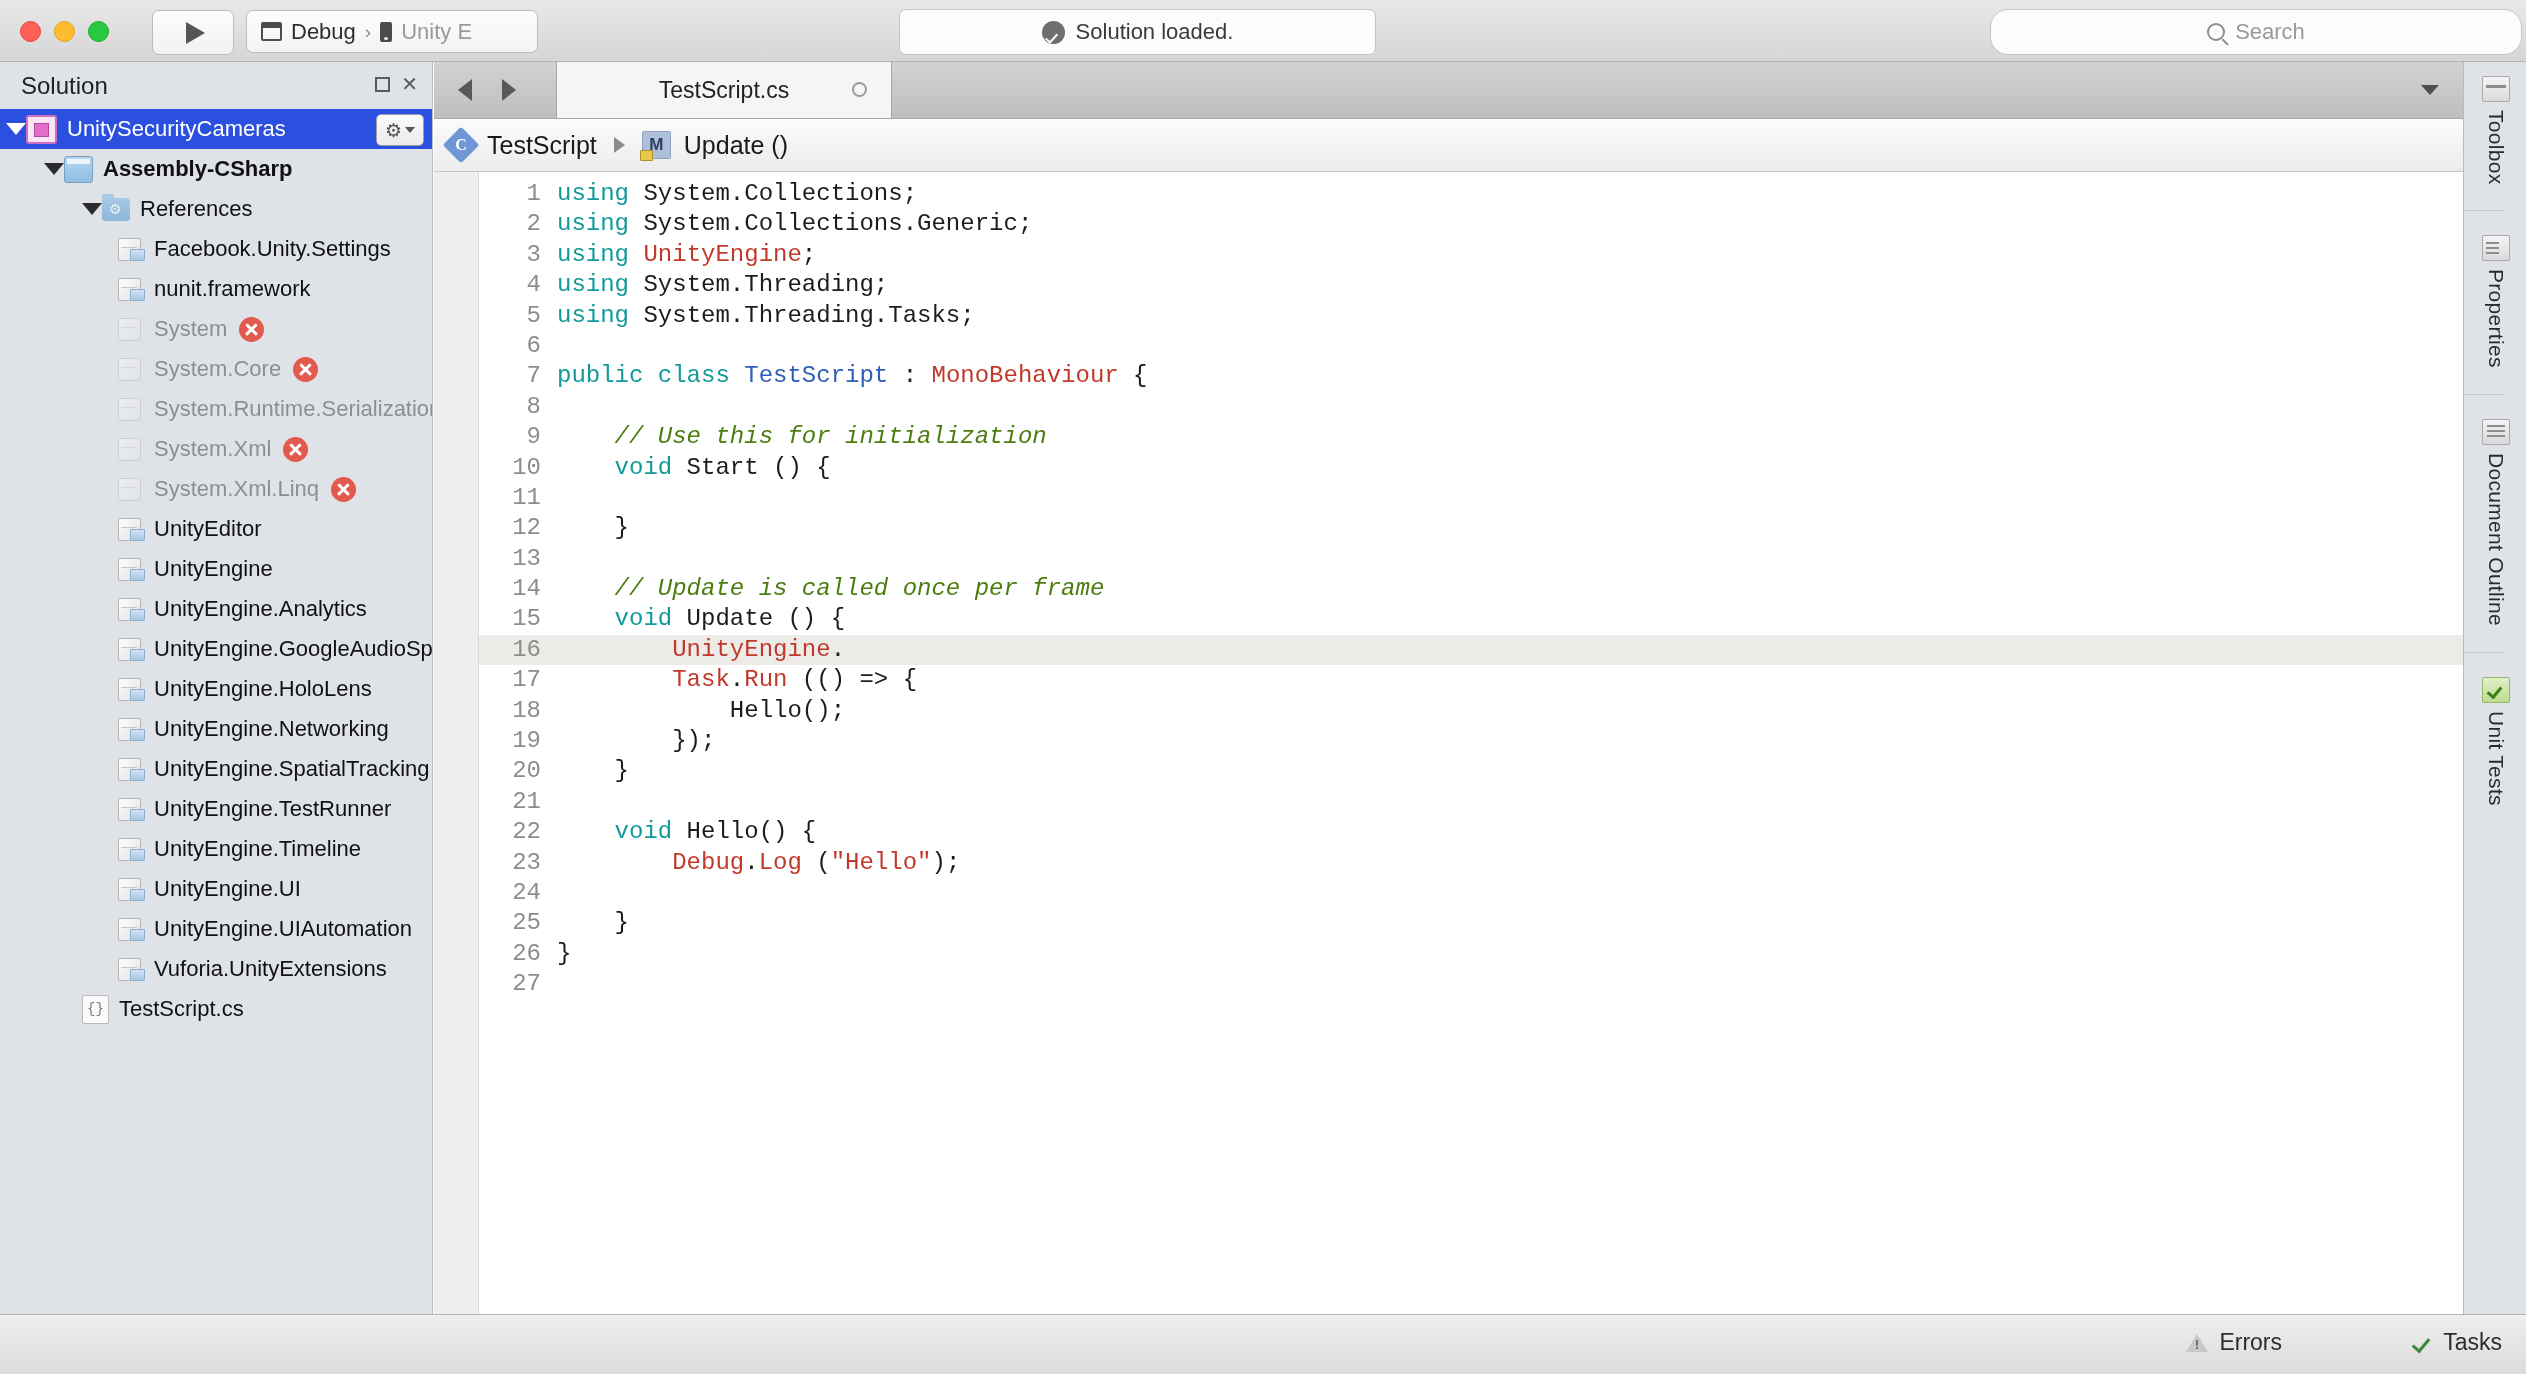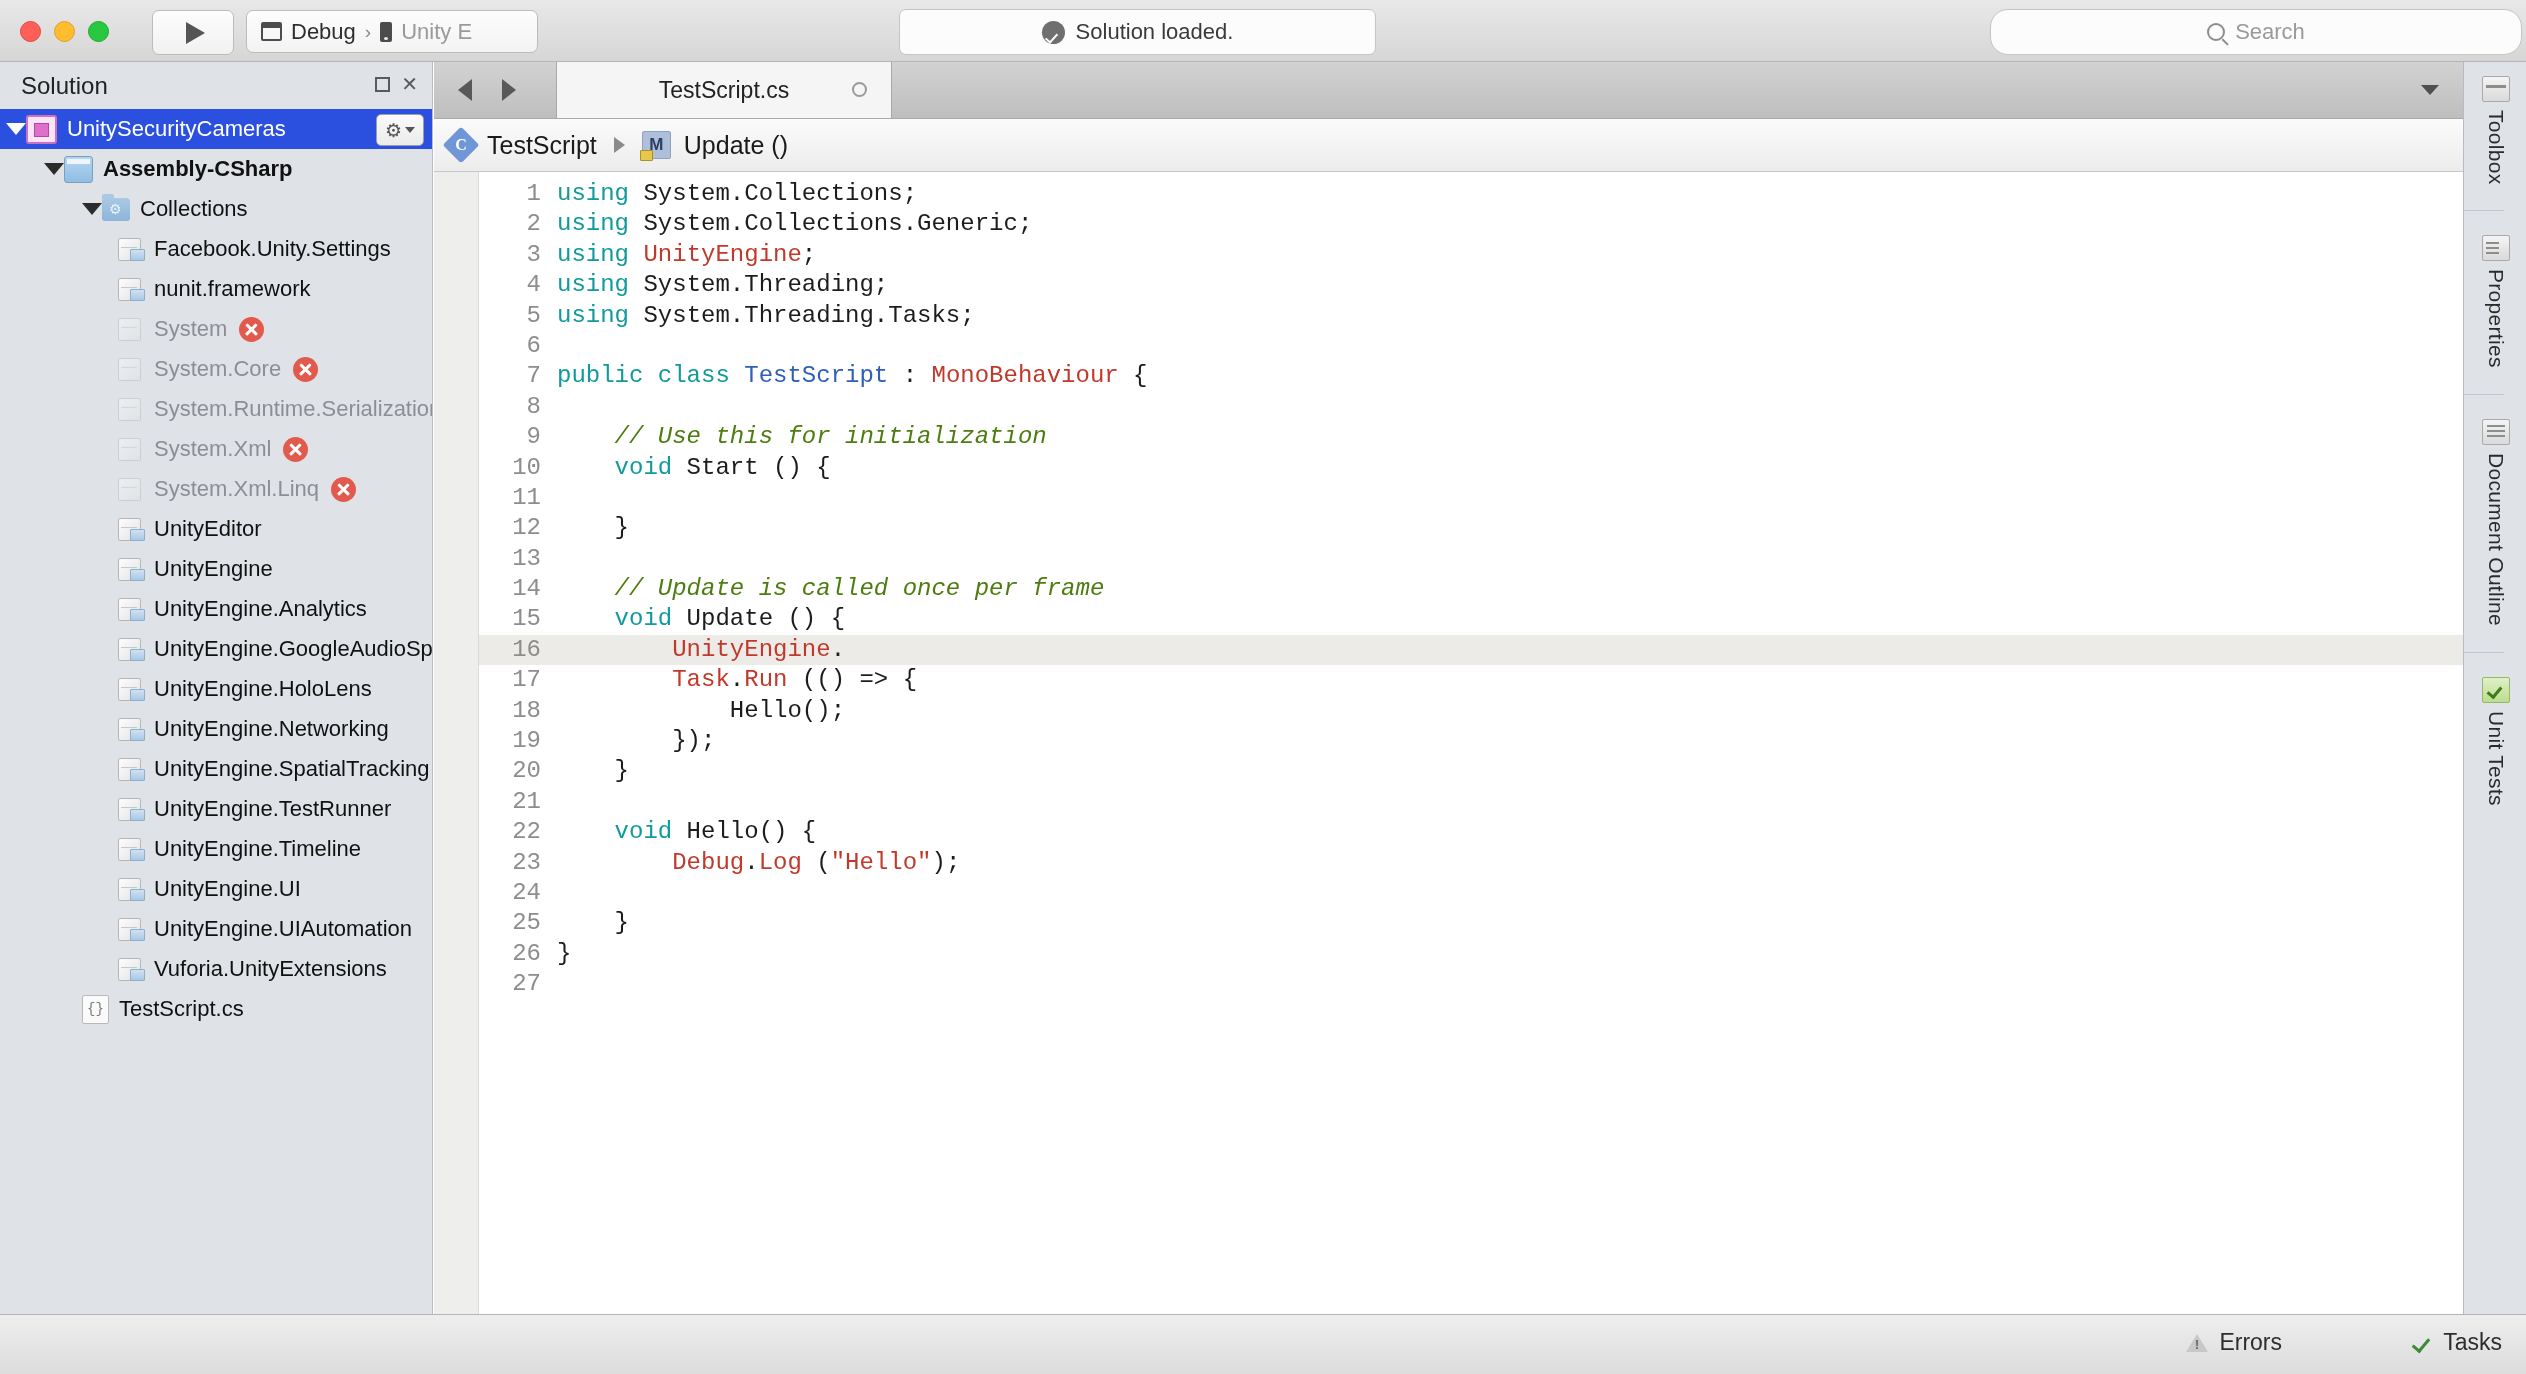--- a/index.html
+++ b/index.html
@@ -501,21 +501,21 @@
           </span>
         </div>
         <div class="row ind1 ">
           <span class="tw"></span>
           <span class="ic ic-proj"></span>
           <span class="lbl bold">Assembly-CSharp</span>
         </div>
         <div class="row ind2 ">
           <span class="tw"></span>
           <span class="ic ic-folder"></span>
-          <span class="lbl">Collections</span>
+          <span class="lbl">References</span>
         </div>
         <div class="row ind3 ">
           <span class="ic ic-asm">
             <span class="cube"></span>
             <span class="tag"></span>
           </span>
           <span class="lbl">Facebook.Unity.Settings</span>
         </div>
         <div class="row ind3 ">
           <span class="ic ic-asm">

